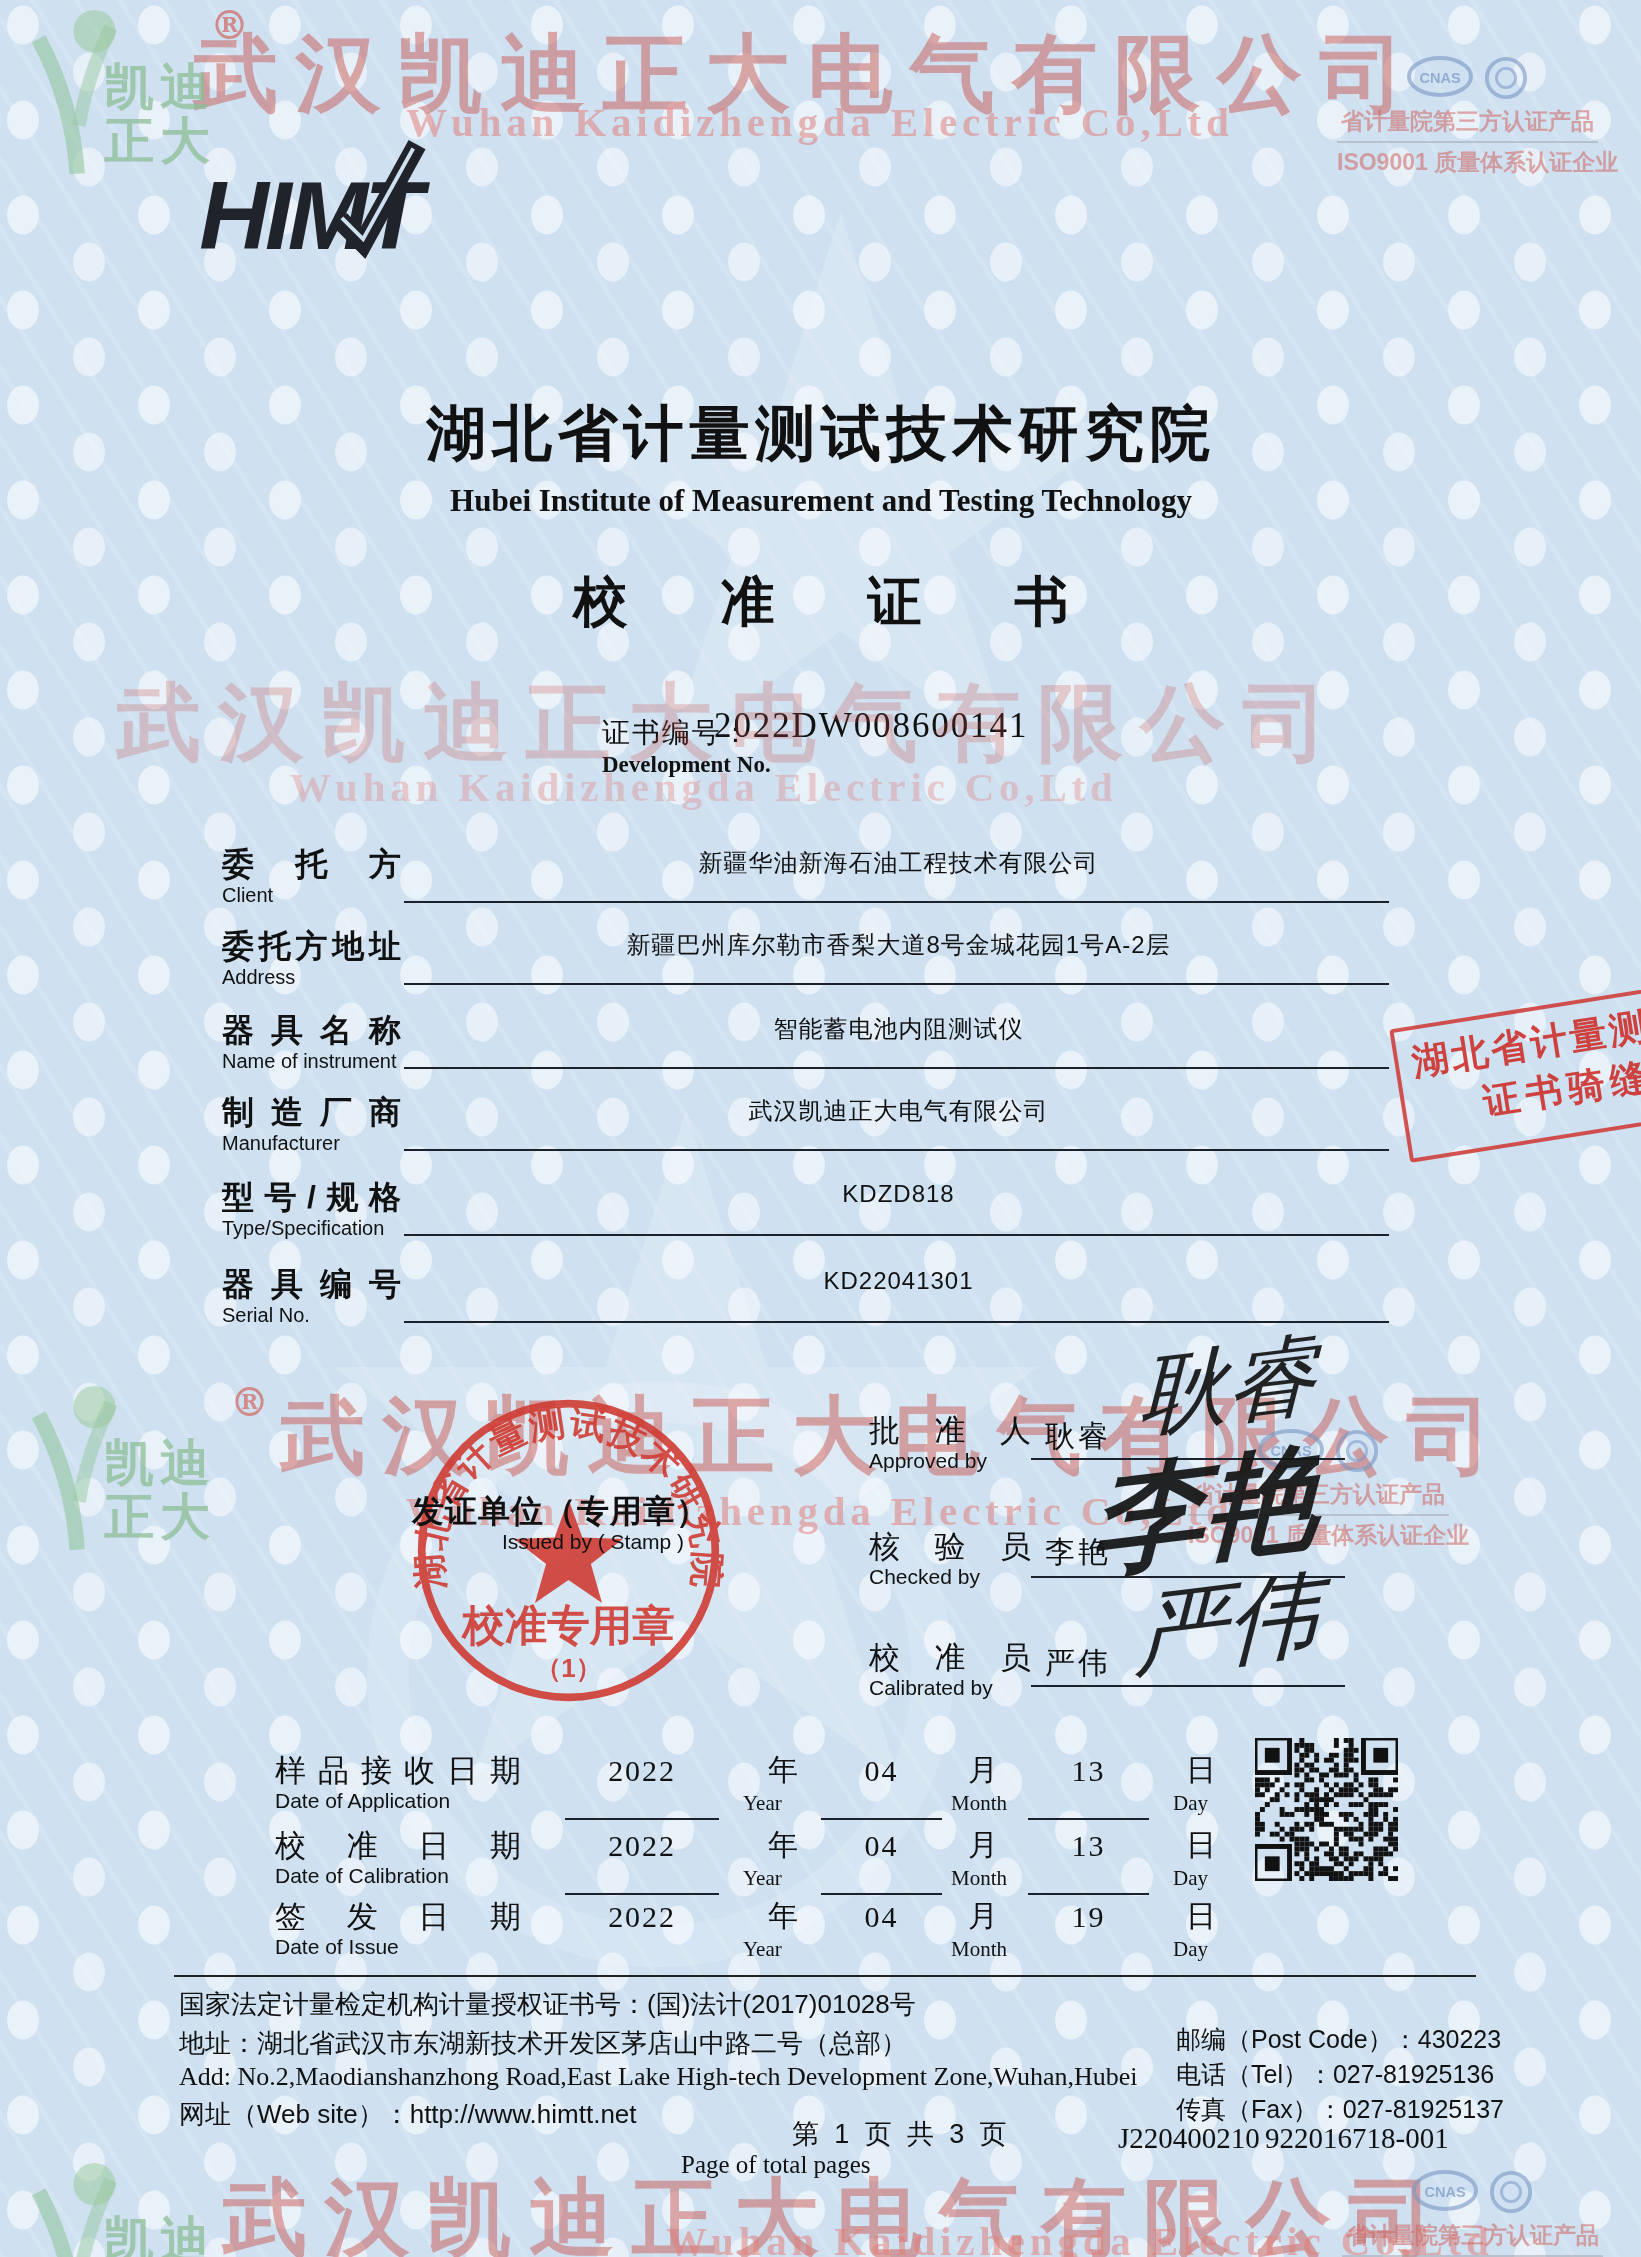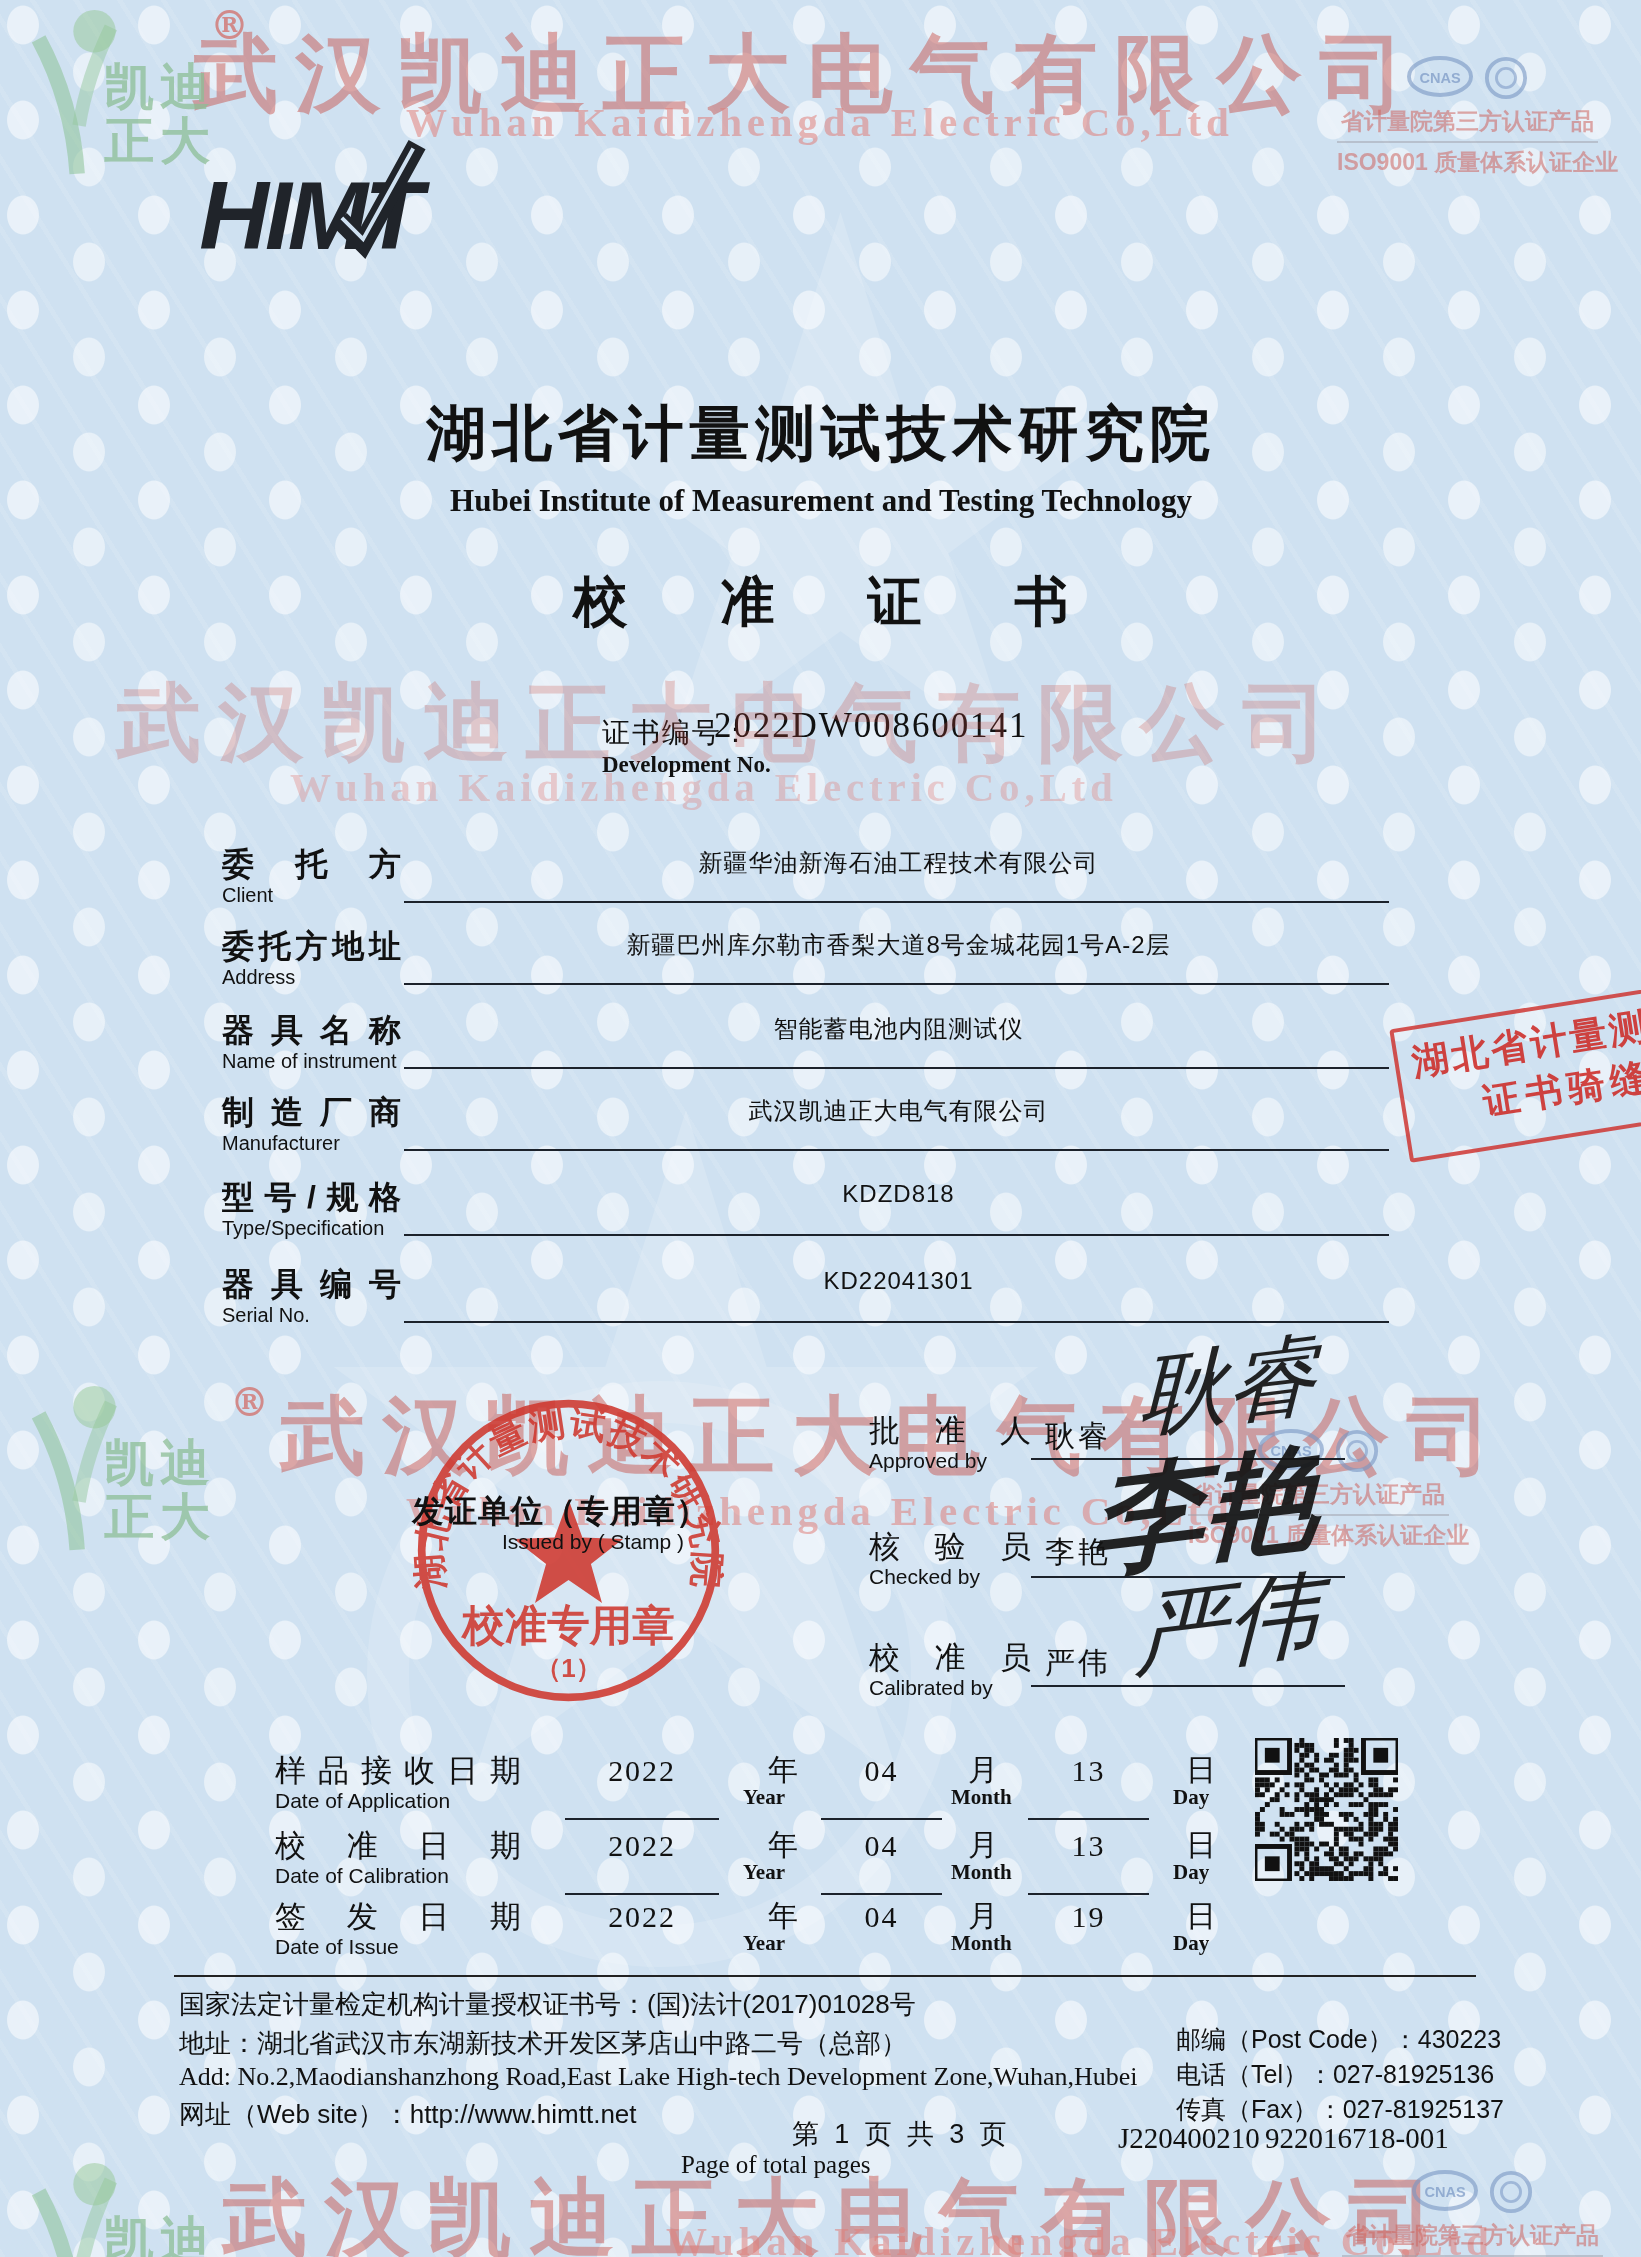--- a/index.html
+++ b/index.html
@@ -91,22 +91,22 @@
     transform:rotate(-7deg) skewX(-8deg);white-space:nowrap;opacity:.93;
   }
   
   .drow .cn{position:absolute;left:275px;top:0;width:246px;
     font-size:31px;font-weight:500;
     text-align:justify;text-align-last:justify;text-justify:inter-character;}
   .drow .en{position:absolute;left:275px;top:39px;font-size:21px;white-space:nowrap;}
   .drow .num{position:absolute;top:3.9px;font-size:30px;letter-spacing:1.9px;
     font-family:"Liberation Serif","DejaVu Serif",serif;text-align:center;}
   .drow .unit-cn{position:absolute;top:0;font-size:30px;font-weight:500;}
-  .drow .unit-en{position:absolute;top:35px;font-size:21px;
-    font-family:"Liberation Serif","DejaVu Serif",serif;font-weight:bold;}
+  .drow .unit-en{position:absolute;top:41px;font-size:21px;
+    font-family:"Liberation Serif","DejaVu Serif",serif;}
   .drow .uline{position:absolute;top:68px;border-top:2.9px solid #1c222b;}
   
   .issued-label{left:412px;top:1490px;font-size:32px;font-weight:600;letter-spacing:1px;}
   .issued-en{left:502px;top:1530px;font-size:21px;}
   .cross-stamp{
     left:1398px;top:1006px;width:290px;height:135px;
     border:4.8px solid rgba(205,42,38,.8);border-radius:3.9px;
     transform:rotate(-9deg);color:rgba(205,42,38,.88);
     font-weight:700;padding:7.7px 0 0 13.5px;box-sizing:border-box;
   }

